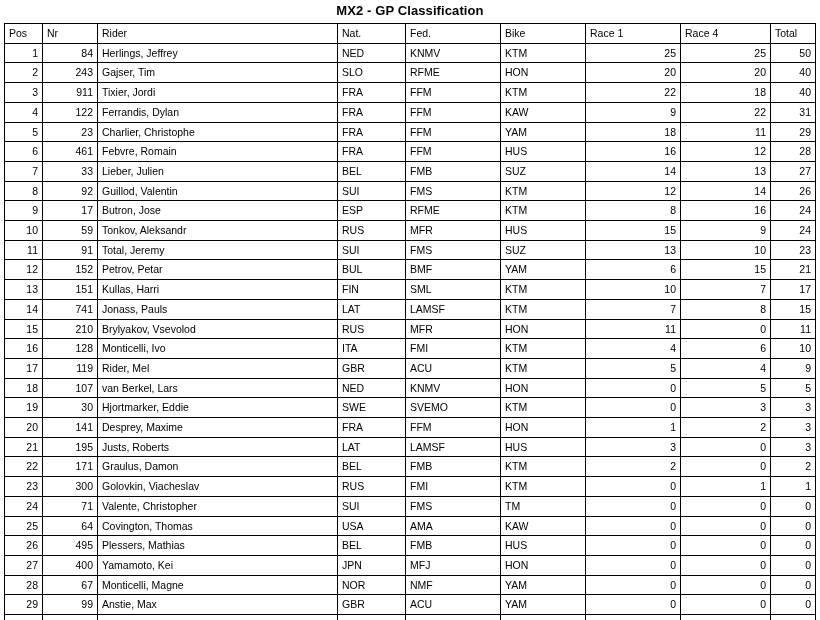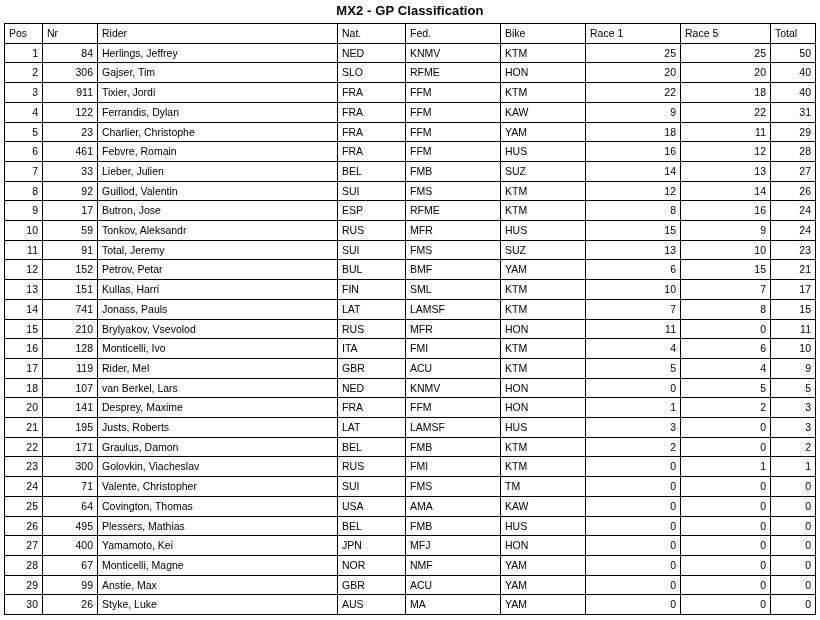--- a/index.html
+++ b/index.html
@@ -81,39 +81,39 @@
     </colgroup>
     <thead>
       <tr id="header-row">
           <th class="txt">Pos</th>
           <th class="txt">Nr</th>
           <th class="txt">Rider</th>
           <th class="txt">Nat.</th>
           <th class="txt">Fed.</th>
           <th class="txt">Bike</th>
           <th class="txt">Race 1</th>
-          <th class="txt">Race 5</th>
+          <th class="txt">Race 4</th>
           <th class="txt">Total</th>
         </tr>
     </thead>
     <tbody id="table-body">
         <tr>
           <td class="num">1</td>
           <td class="num">84</td>
           <td class="txt">Herlings, Jeffrey</td>
           <td class="txt">NED</td>
           <td class="txt">KNMV</td>
           <td class="txt">KTM</td>
           <td class="num">25</td>
           <td class="num">25</td>
           <td class="num">50</td>
         </tr>
         <tr>
           <td class="num">2</td>
-          <td class="num">306</td>
+          <td class="num">243</td>
           <td class="txt">Gajser, Tim</td>
           <td class="txt">SLO</td>
           <td class="txt">RFME</td>
           <td class="txt">HON</td>
           <td class="num">20</td>
           <td class="num">20</td>
           <td class="num">40</td>
         </tr>
         <tr>
           <td class="num">3</td>
@@ -285,20 +285,31 @@
           <td class="num">107</td>
           <td class="txt">van Berkel, Lars</td>
           <td class="txt">NED</td>
           <td class="txt">KNMV</td>
           <td class="txt">HON</td>
           <td class="num">0</td>
           <td class="num">5</td>
           <td class="num">5</td>
         </tr>
         <tr>
+          <td class="num">19</td>
+          <td class="num">30</td>
+          <td class="txt">Hjortmarker, Eddie</td>
+          <td class="txt">SWE</td>
+          <td class="txt">SVEMO</td>
+          <td class="txt">KTM</td>
+          <td class="num">0</td>
+          <td class="num">3</td>
+          <td class="num">3</td>
+        </tr>
+        <tr>
           <td class="num">20</td>
           <td class="num">141</td>
           <td class="txt">Desprey, Maxime</td>
           <td class="txt">FRA</td>
           <td class="txt">FFM</td>
           <td class="txt">HON</td>
           <td class="num">1</td>
           <td class="num">2</td>
           <td class="num">3</td>
         </tr>

